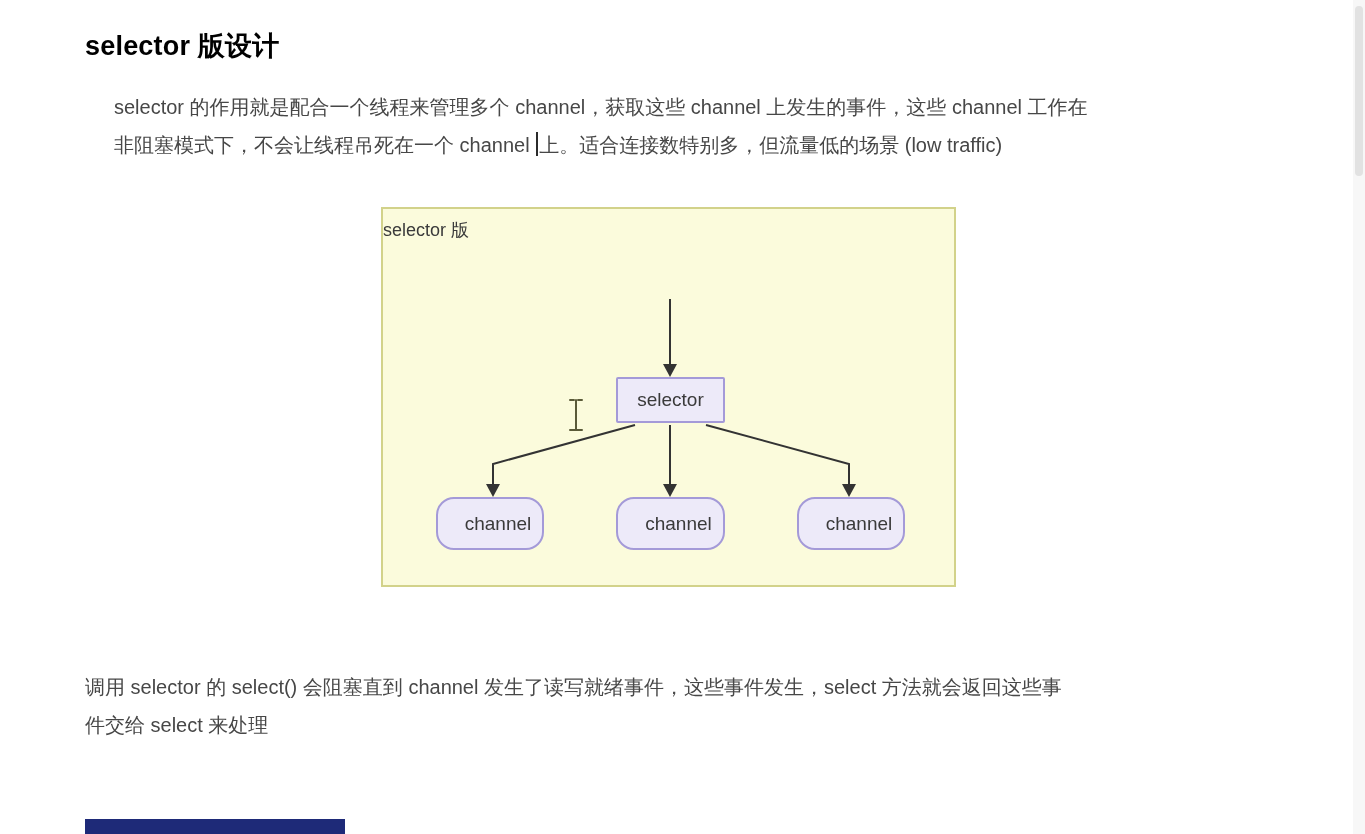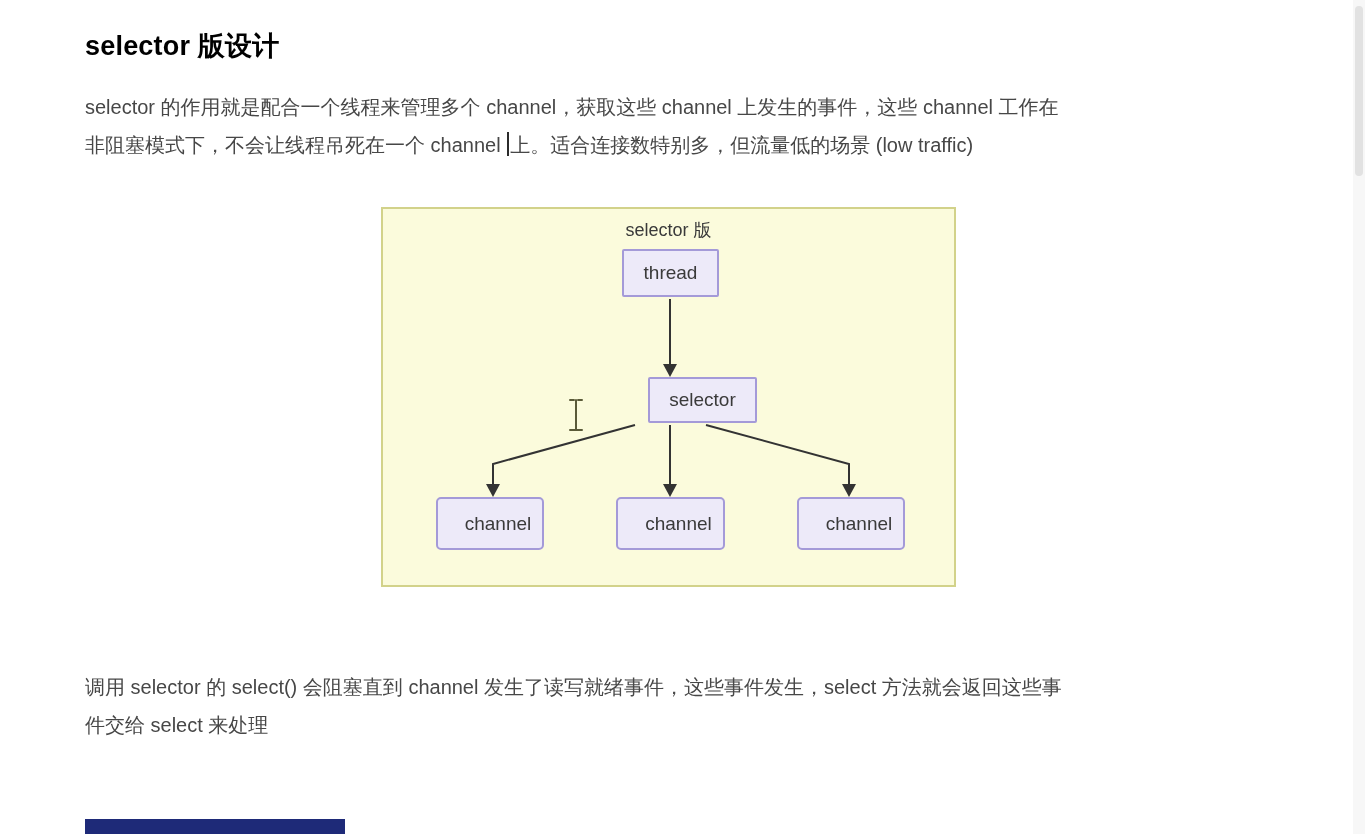--- a/index.html
+++ b/index.html
@@ -5,37 +5,37 @@
   * { margin:0; padding:0; box-sizing:border-box; }
   html,body { width:1365px; height:834px; background:#ffffff; overflow:hidden;
     font-family:"Liberation Sans","DejaVu Sans",sans-serif; }
   .page { position:relative; width:1365px; height:834px; background:#ffffff; }
 
   .doc-heading { position:absolute; left:85px; top:28px; font-size:27px; font-weight:bold;
     color:#000000; letter-spacing:0.2px; }
 
   .para { position:absolute; left:85px; width:1175px; font-size:20px; color:#474747;
     line-height:38px; }
-  .para-1 { top:88px; }
+  .para-1 { top:88px;margin-left:29px; }
   .para-2 { top:668px; }
 
   .caret { display:inline-block; width:2px; height:24px; background:#2b2b2b;
     vertical-align:-4px; margin:0 1px; }
 
   
   .diagram { position:absolute; left:381px; top:207px; width:575px; height:380px;
     background:#fbfbdc; border:2px solid #d2d28a; }
-  .diagram-title { position:absolute; left:0; top:9px; width:100%; text-align:center;
+  .diagram-title { position:absolute; left:0; top:9px; width:100%; text-align:left;
     font-size:18px; color:#3a3a3a; }
   .node { position:absolute; background:#edeaf9; border:2px solid #a49ad8; color:#3a3a3a;
     font-size:19px; display:flex; align-items:center; justify-content:center; }
   .node-square { border-radius:2px; }
-  .node-round { border-radius:5px;padding-left:16px; }
+  .node-round { border-radius:18px;padding-left:16px; }
   .node-thread   { left:239px; top:40px;  width:97px;  height:48px; }
-  .node-selector { left:233px; top:168px; width:109px; height:46px;margin-left:32px; }
+  .node-selector { left:233px; top:168px; width:109px; height:46px; }
   .node-channel-1{ left:53px;  top:288px; width:108px; height:53px; }
   .node-channel-2{ left:233px; top:288px; width:109px; height:53px; }
   .node-channel-3{ left:414px; top:288px; width:108px; height:53px; }
   .arrow-layer { position:absolute; left:0; top:0; width:575px; height:380px; }
 
   
   .ibeam { position:absolute; left:178px; top:185px; width:30px; height:42px; }
 
   
   .bottom-bar { position:absolute; left:85px; top:819px; width:260px; height:15px;
@@ -69,23 +69,20 @@
       <line x1="287" y1="216" x2="287" y2="278" stroke="#333" stroke-width="2"></line>
       <polygon points="287,288 280,275 294,275" fill="#333"></polygon>
 
       <path d="M252,216 L110,255 L110,278" stroke="#333" stroke-width="2" fill="none"></path>
       <polygon points="110,288 103,275 117,275" fill="#333"></polygon>
 
       <path d="M323,216 L466,255 L466,278" stroke="#333" stroke-width="2" fill="none"></path>
       <polygon points="466,288 459,275 473,275" fill="#333"></polygon>
     </svg>
 
-    <div class="node node-square node-thread">
-      <span>thread</span>
-    </div>
     <div class="node node-square node-selector">
       <span>selector</span>
     </div>
     <div class="node node-round node-channel-1">
       <span>channel</span>
     </div>
     <div class="node node-round node-channel-2">
       <span>channel</span>
     </div>
     <div class="node node-round node-channel-3">

